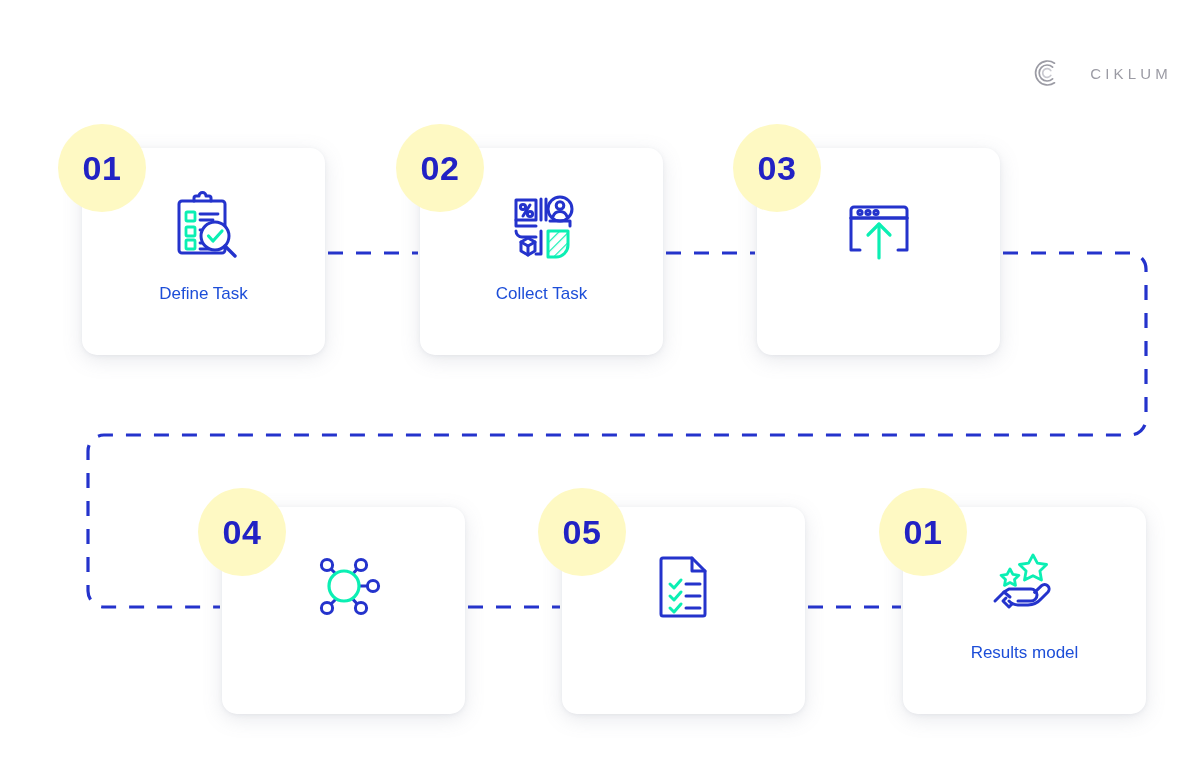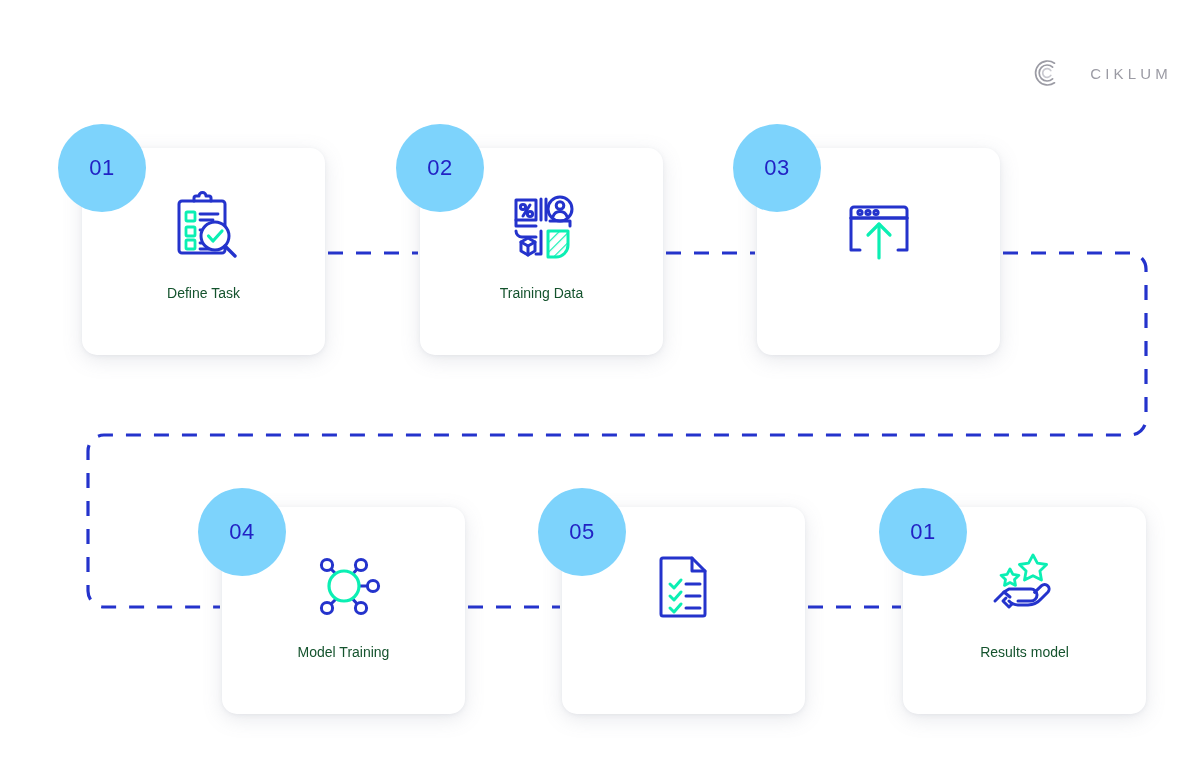--- a/index.html
+++ b/index.html
@@ -61,41 +61,42 @@
     margin-top: 38px;
     height: 82px;
     display: flex;
     align-items: center;
     justify-content: center;
   }
   .step-card .step-label {
     margin-top: 14px;
     width: 210px;
     text-align: center;
-    font-size: 14px;
+    font-size: 17px;
     line-height: 23px;
-    color: #14532d;
+    color: #1d4ed8;
     font-family: "Liberation Sans", "DejaVu Sans", sans-serif;
   }
 
   
   .step-badge {
     position: absolute;
     width: 88px;
     height: 88px;
     border-radius: 50%;
-    background: #7dd3fc;
+    background: #fef9c3;
     display: flex;
     align-items: center;
     justify-content: center;
-    font-size: 22px;
+    font-size: 34px;
     color: #2222c4;
     font-family: "Liberation Sans", "DejaVu Sans", sans-serif;
     letter-spacing: 0.5px;
     z-index: 5;
+    font-weight: bold;
   }
 
   
   #card-1 { left: 82px;  top: 148px; }
   #card-2 { left: 420px; top: 148px; }
   #card-3 { left: 757px; top: 148px; }
   
   #card-4 { left: 222px; top: 507px; }
   #card-5 { left: 562px; top: 507px; }
   #card-6 { left: 903px; top: 507px; }
@@ -192,21 +193,21 @@
         <path d="M13 43 a6 6 0 0 0 6 6 h14"></path>
         <path d="M38 43 v23 h-5"></path>
         <path d="M18 54 l7 -4 l7 4 v9 l-7 4 l-7 -4 z"></path>
         <path d="M18 54 l7 4 l7 -4"></path>
         <path d="M25 58 v9"></path>
       </g>
 
       <path d="M45 43 h20 v14 a12 12 0 0 1 -12 12 h-8 z" fill="url(#greenStripes)" stroke="#0befb3" stroke-width="3" stroke-linejoin="round"></path>
     </svg>
   </div>
-  <div class="step-label">Training Data</div>
+  <div class="step-label">Collect Task</div>
 </div>
 <div class="step-badge" id="badge-2">
   <span>02</span>
 </div>
 
 <div class="step-card" id="card-3">
   <div class="icon-wrap">
     <svg width="82" height="78" viewBox="0 0 82 78">
       <g fill="none" stroke="#2433cc" stroke-width="3" stroke-linejoin="round" stroke-linecap="round">
         <path d="M13 22 a3 3 0 0 1 3 -3 h50 a3 3 0 0 1 3 3 v8 h-56 z"></path>
@@ -241,21 +242,20 @@
       <circle cx="40" cy="39" r="15" fill="#ffffff" stroke="#0befb3" stroke-width="3.2"></circle>
       <g fill="#ffffff" stroke="#2433cc" stroke-width="3">
         <circle cx="23" cy="18" r="5.6"></circle>
         <circle cx="57" cy="18" r="5.6"></circle>
         <circle cx="69" cy="39" r="5.6"></circle>
         <circle cx="23" cy="61" r="5.6"></circle>
         <circle cx="57" cy="61" r="5.6"></circle>
       </g>
     </svg>
   </div>
-  <div class="step-label">Model Training</div>
 </div>
 <div class="step-badge" id="badge-4">
   <span>04</span>
 </div>
 
 <div class="step-card" id="card-5">
   <div class="icon-wrap">
     <svg width="72" height="78" viewBox="0 0 72 78">
       <g fill="none" stroke="#2433cc" stroke-width="3" stroke-linejoin="round" stroke-linecap="round">
         <path d="M15 11 h29 l13 13 v43 a2 2 0 0 1 -2 2 h-40 a2 2 0 0 1 -2 -2 v-54 a2 2 0 0 1 2 -2 z"></path>

